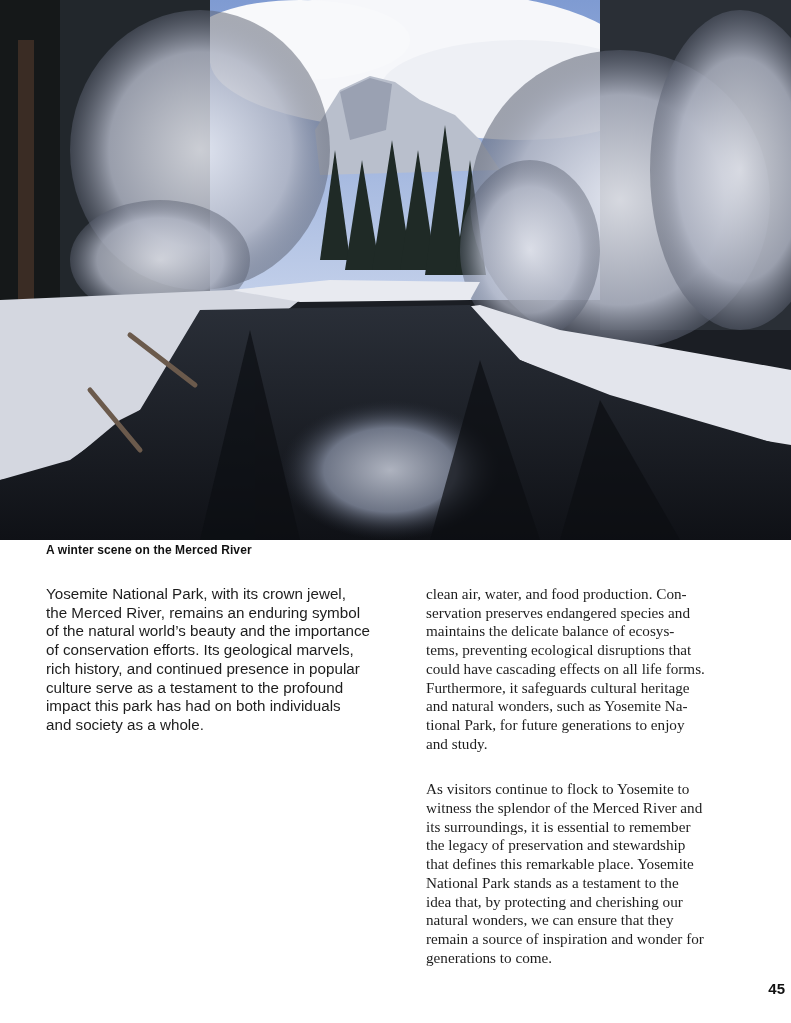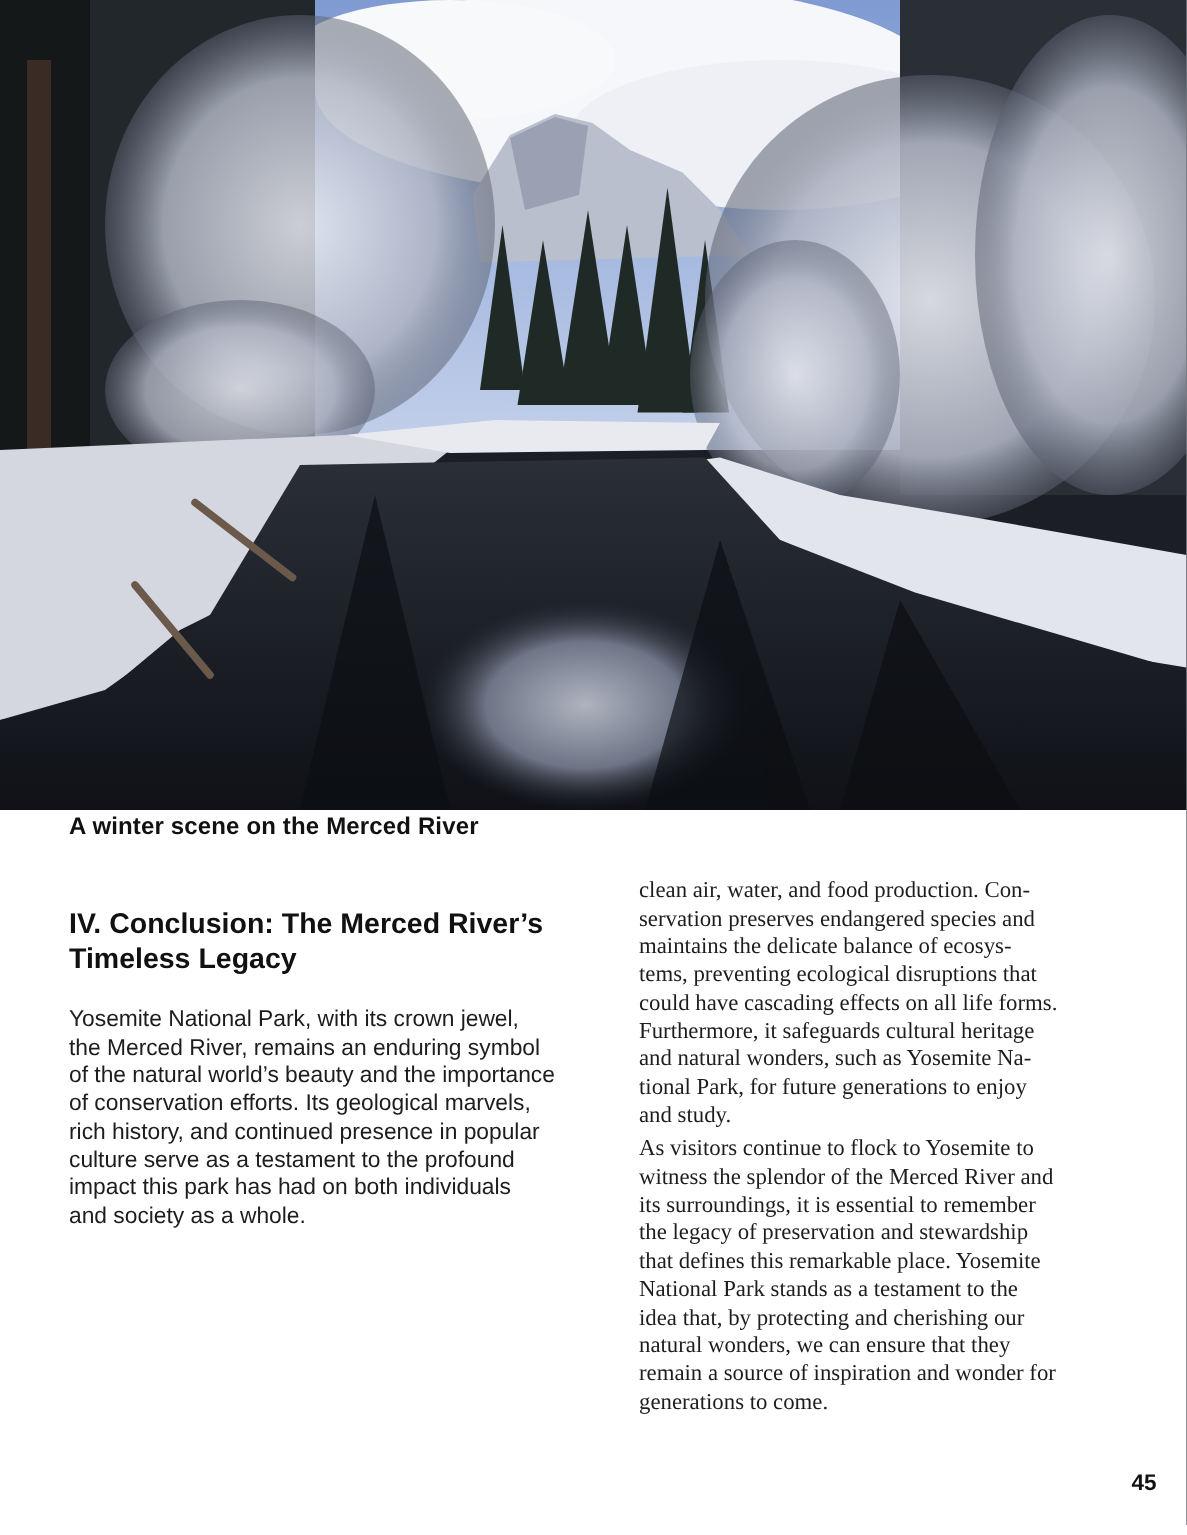--- a/index.html
+++ b/index.html
@@ -6,35 +6,35 @@
   body {
     width: 791px; height: 1023px; background: #ffffff; position: relative; overflow: hidden;
     font-family: "Liberation Sans", sans-serif; color: #1a1a1a;
   }
   .photo {
     position: absolute; left: 0; top: 0; width: 791px; height: 540px; overflow: hidden;
     background: #1b1e24;
   }
   .photo svg { display: block; width: 791px; height: 540px; }
   .caption {
-    position: absolute; left: 46px; top: 543px; font-size: 16px; font-weight: bold; color: #111;
+    position: absolute; left: 46px; top: 543px; font-size: 12px; font-weight: bold; color: #111;
     letter-spacing: 0.1px;
   }
   .col {
     position: absolute; top: 585px; width: 352px; font-size: 15.2px; line-height: 18.7px; color: #1d1d1d;
   }
   .col.left { left: 46px; }
   .col.right { left: 426px; width: 360px; font-family: Liberation Serif, serif; }
   .col p { margin: 0; white-space: pre-line; }
-  .col p + p { margin-top: 4px; }
+  .col p + p { margin-top: 27px; }
   .col h2 {
     font-size: 19px; line-height: 23px; font-weight: bold; margin: 20px 0 20px 0; color: #111; white-space: pre-line;
   }
   .page-num {
-    position: absolute; right: 20px; top: 980px; font-size: 15px; font-weight: bold; color: #111;
+    position: absolute; right: 6px; top: 980px; font-size: 15px; font-weight: bold; color: #111;
   }
 </style>
 </head>
 <body>
 
 <div class="photo">
   <svg viewBox="0 0 791 540">
     <defs>
       <linearGradient id="sky" x1="0" y1="0" x2="0" y2="1">
         <stop offset="0" stop-color="#7f9bd2"></stop>
@@ -102,22 +102,20 @@
     <g stroke="#6b5a4c" stroke-width="5" stroke-linecap="round">
       <line x1="90" y1="390" x2="140" y2="450"></line>
       <line x1="130" y1="335" x2="195" y2="385"></line>
     </g>
   </svg>
 </div>
 
 <div class="caption">A winter scene on the Merced River</div>
 
 <div class="col left">
-  <h2>IV. Conclusion: The Merced River’s
-Timeless Legacy</h2>
   <p>Yosemite National Park, with its crown jewel,
 the Merced River, remains an enduring symbol
 of the natural world’s beauty and the importance
 of conservation efforts. Its geological marvels,
 rich history, and continued presence in popular
 culture serve as a testament to the profound
 impact this park has had on both individuals
 and society as a whole.</p>
 </div>
 

